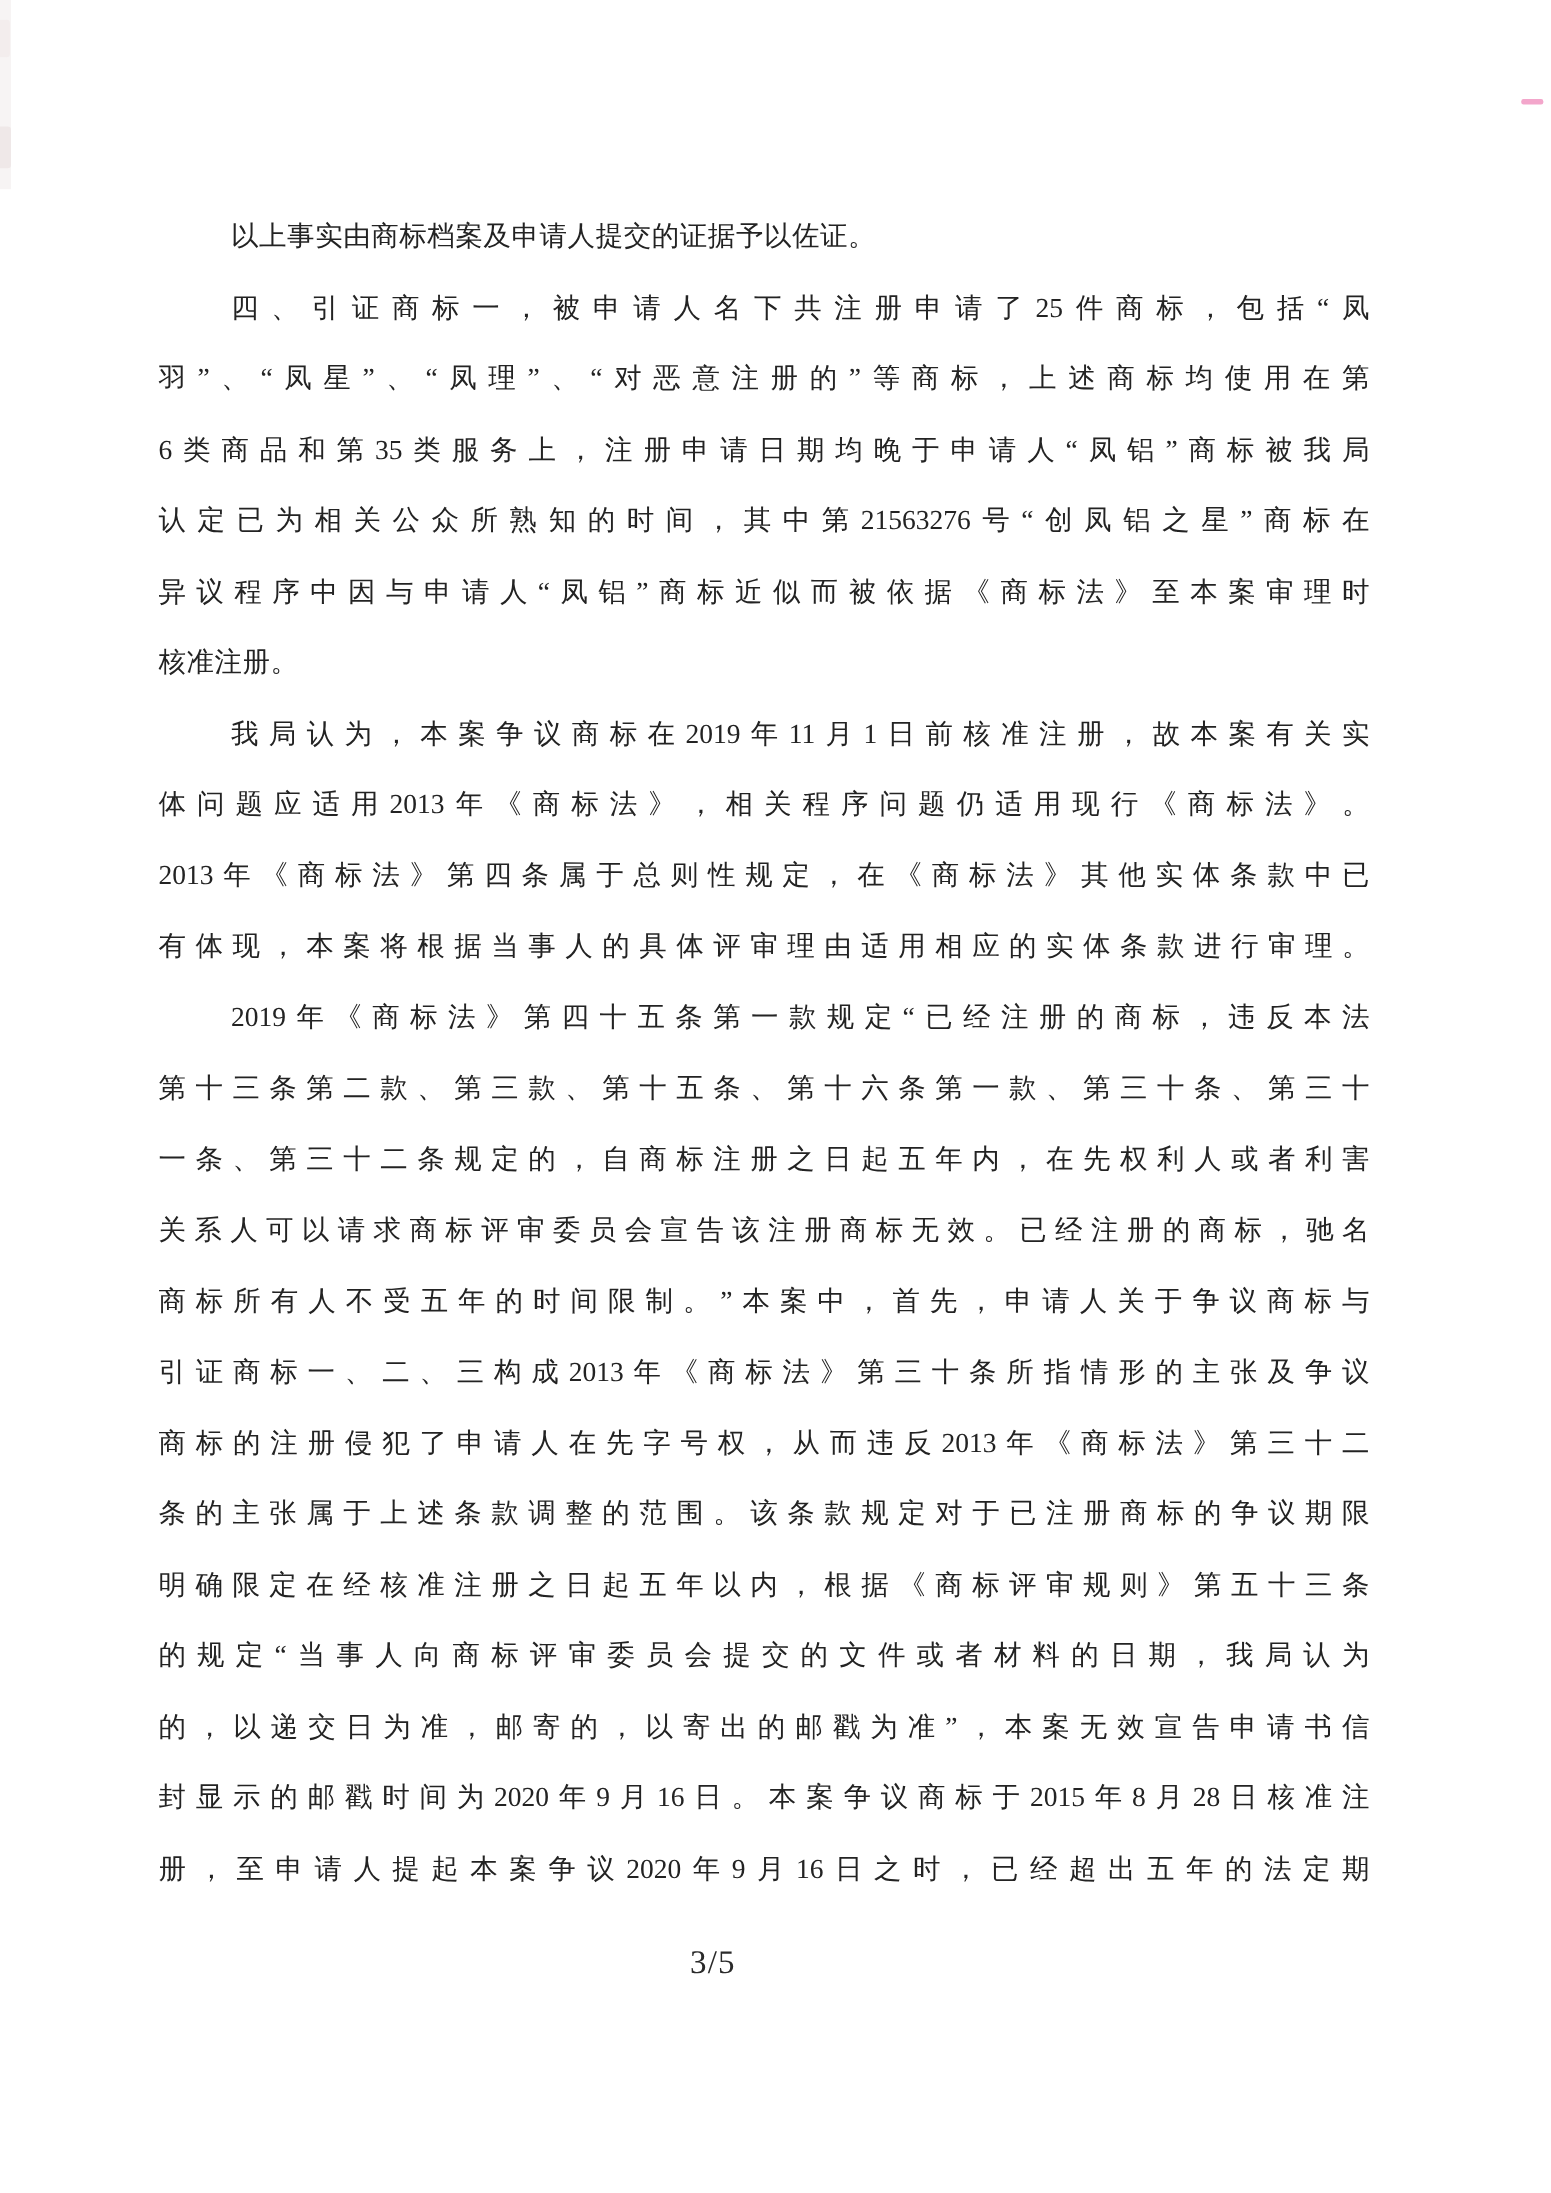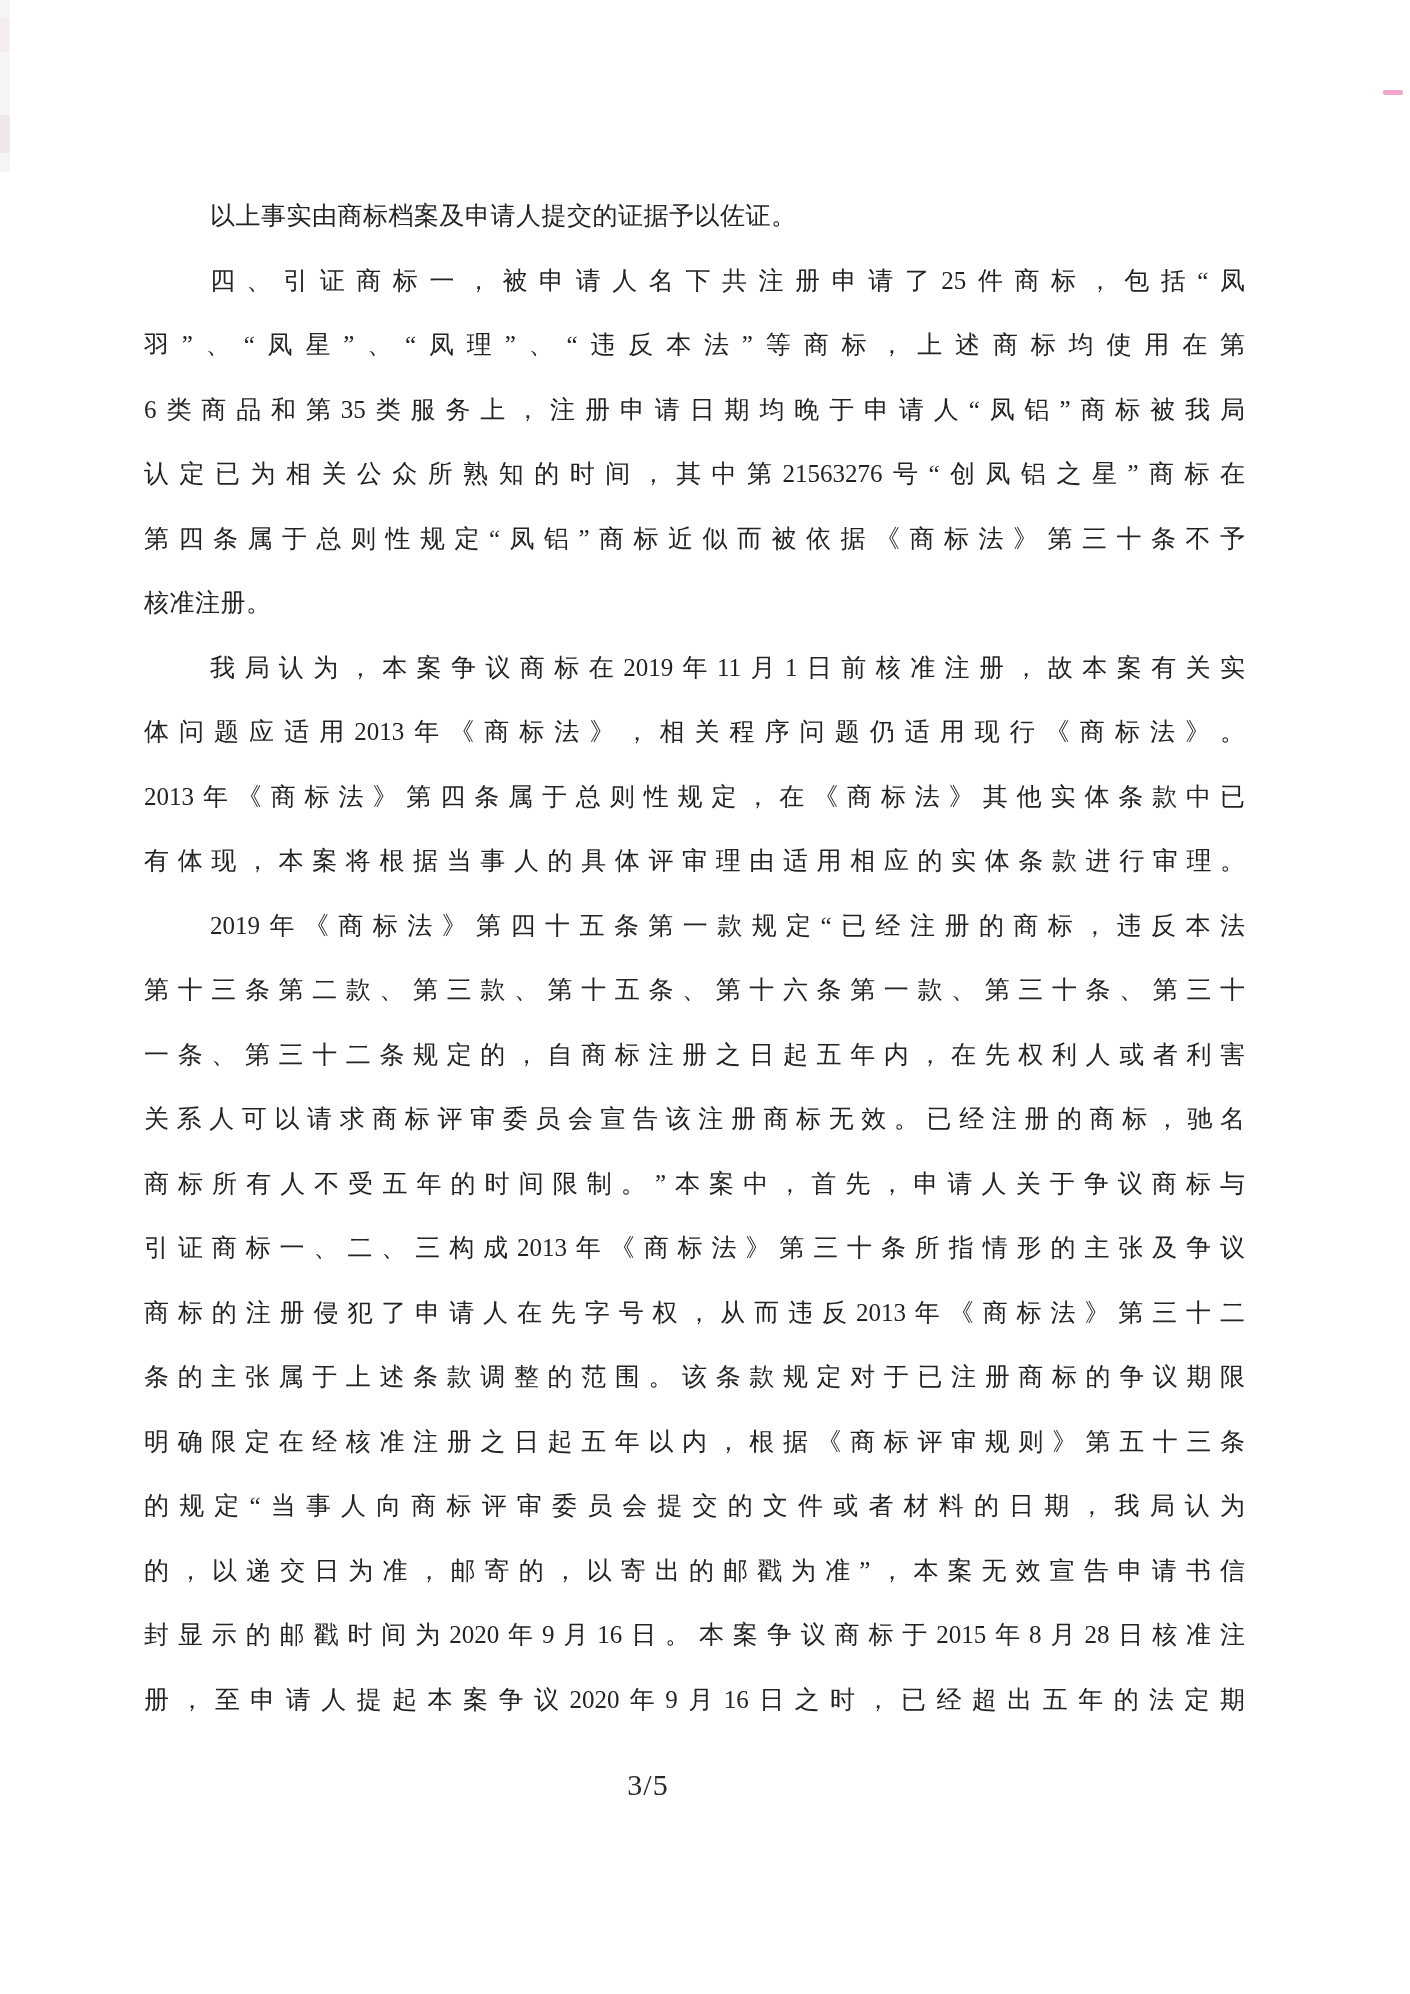--- a/index.html
+++ b/index.html
@@ -88,24 +88,24 @@
 <div class="page">
 
   <div class="edge-strip"></div>
   <div class="edge-blob-a"></div>
   <div class="edge-blob-b"></div>
   <div class="pink-dash"></div>
 
   <div class="text-block">
     <div class="line indent">以上事实由商标档案及申请人提交的证据予以佐证。</div>
     <div class="line indent stretch">四、引证商标一，被申请人名下共注册申请了25件商标，包括“凤</div>
-    <div class="line stretch">羽”、“凤星”、“凤理”、“违反本法”等商标，上述商标均使用在第</div>
+    <div class="line stretch">羽”、“凤星”、“凤理”、“对恶意注册的”等商标，上述商标均使用在第</div>
     <div class="line stretch">6类商品和第35类服务上，注册申请日期均晚于申请人“凤铝”商标被我局</div>
     <div class="line stretch">认定已为相关公众所熟知的时间，其中第21563276号“创凤铝之星”商标在</div>
-    <div class="line stretch">第四条属于总则性规定“凤铝”商标近似而被依据《商标法》第三十条不予</div>
+    <div class="line stretch">异议程序中因与申请人“凤铝”商标近似而被依据《商标法》至本案审理时</div>
     <div class="line">核准注册。</div>
     <div class="line indent stretch">我局认为，本案争议商标在2019年11月1日前核准注册，故本案有关实</div>
     <div class="line stretch">体问题应适用2013年《商标法》，相关程序问题仍适用现行《商标法》。</div>
     <div class="line stretch">2013年《商标法》第四条属于总则性规定，在《商标法》其他实体条款中已</div>
     <div class="line stretch">有体现，本案将根据当事人的具体评审理由适用相应的实体条款进行审理。</div>
     <div class="line indent stretch">2019年《商标法》第四十五条第一款规定“已经注册的商标，违反本法</div>
     <div class="line stretch">第十三条第二款、第三款、第十五条、第十六条第一款、第三十条、第三十</div>
     <div class="line stretch">一条、第三十二条规定的，自商标注册之日起五年内，在先权利人或者利害</div>
     <div class="line stretch">关系人可以请求商标评审委员会宣告该注册商标无效。已经注册的商标，驰名</div>
     <div class="line stretch">商标所有人不受五年的时间限制。”本案中，首先，申请人关于争议商标与</div>

